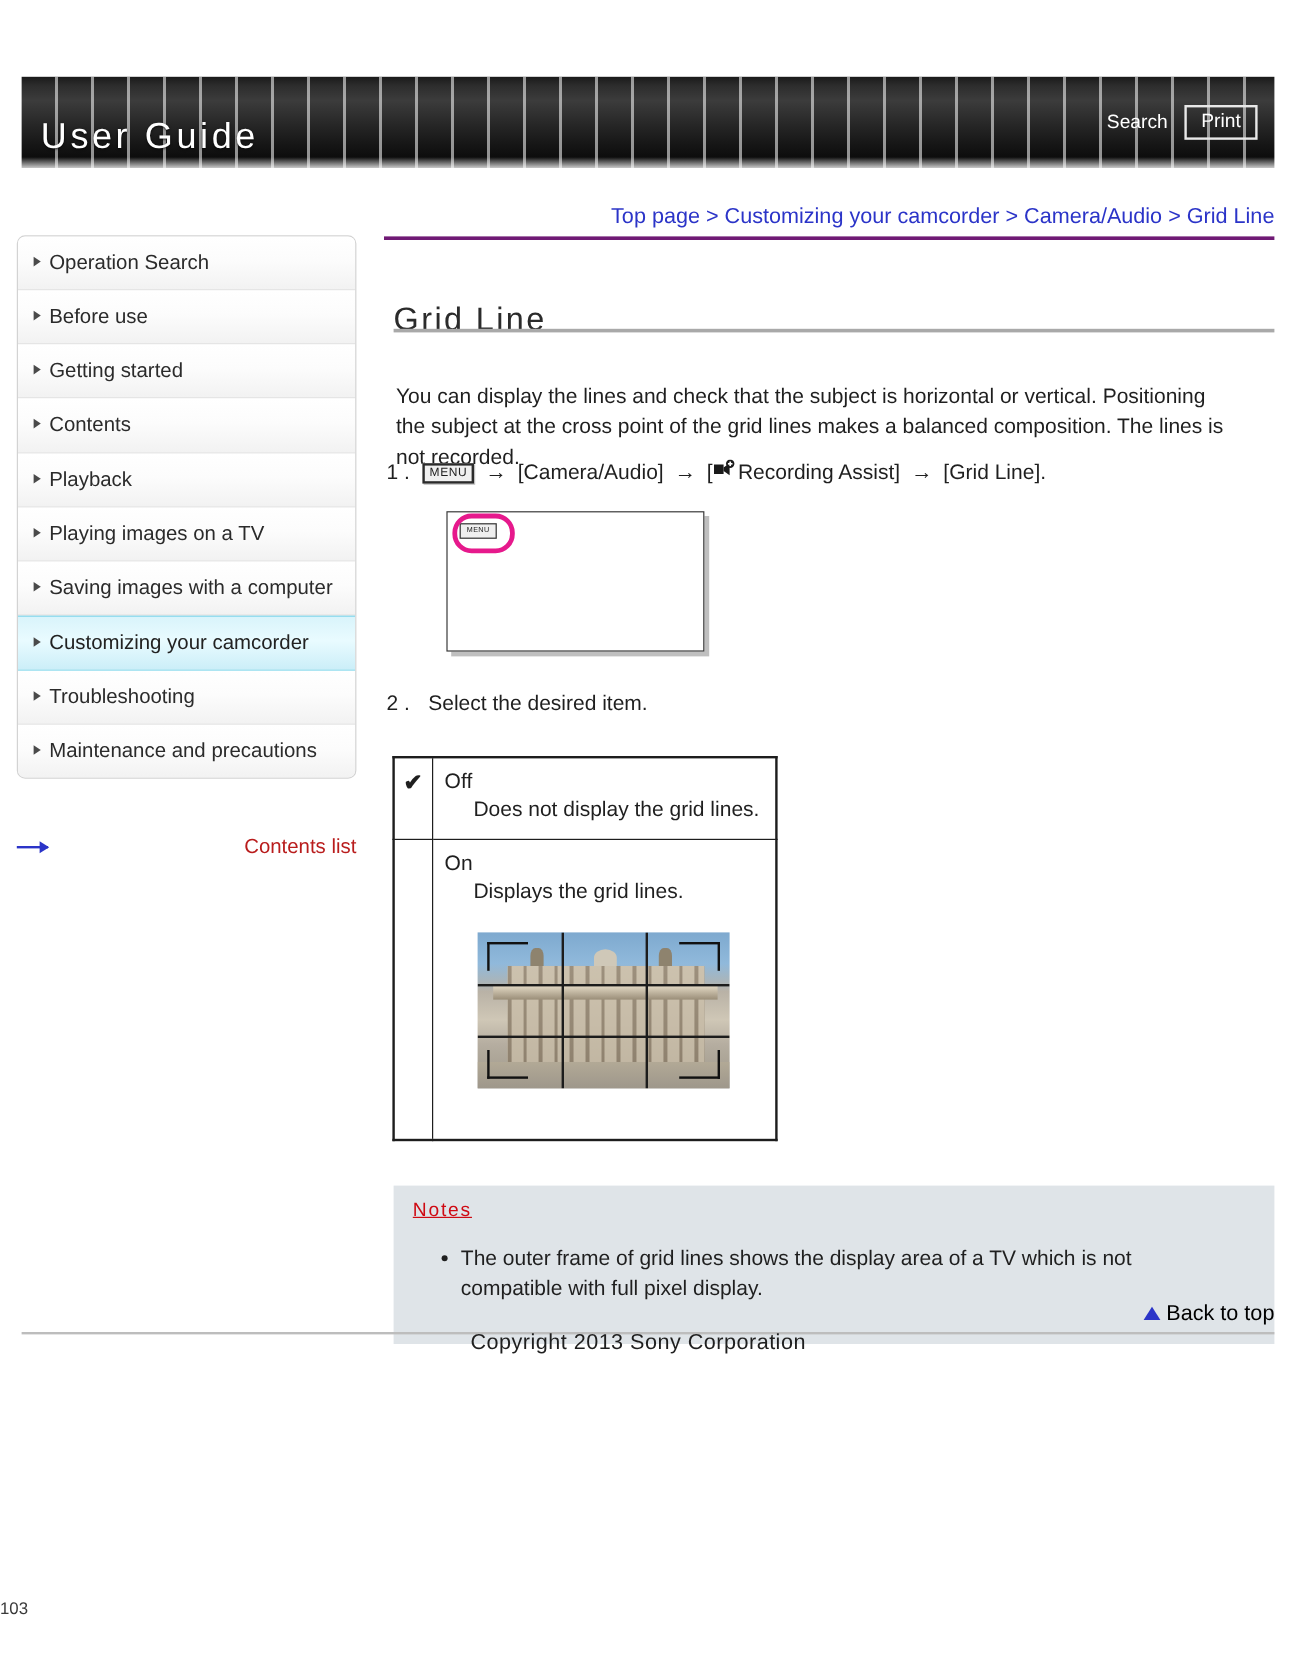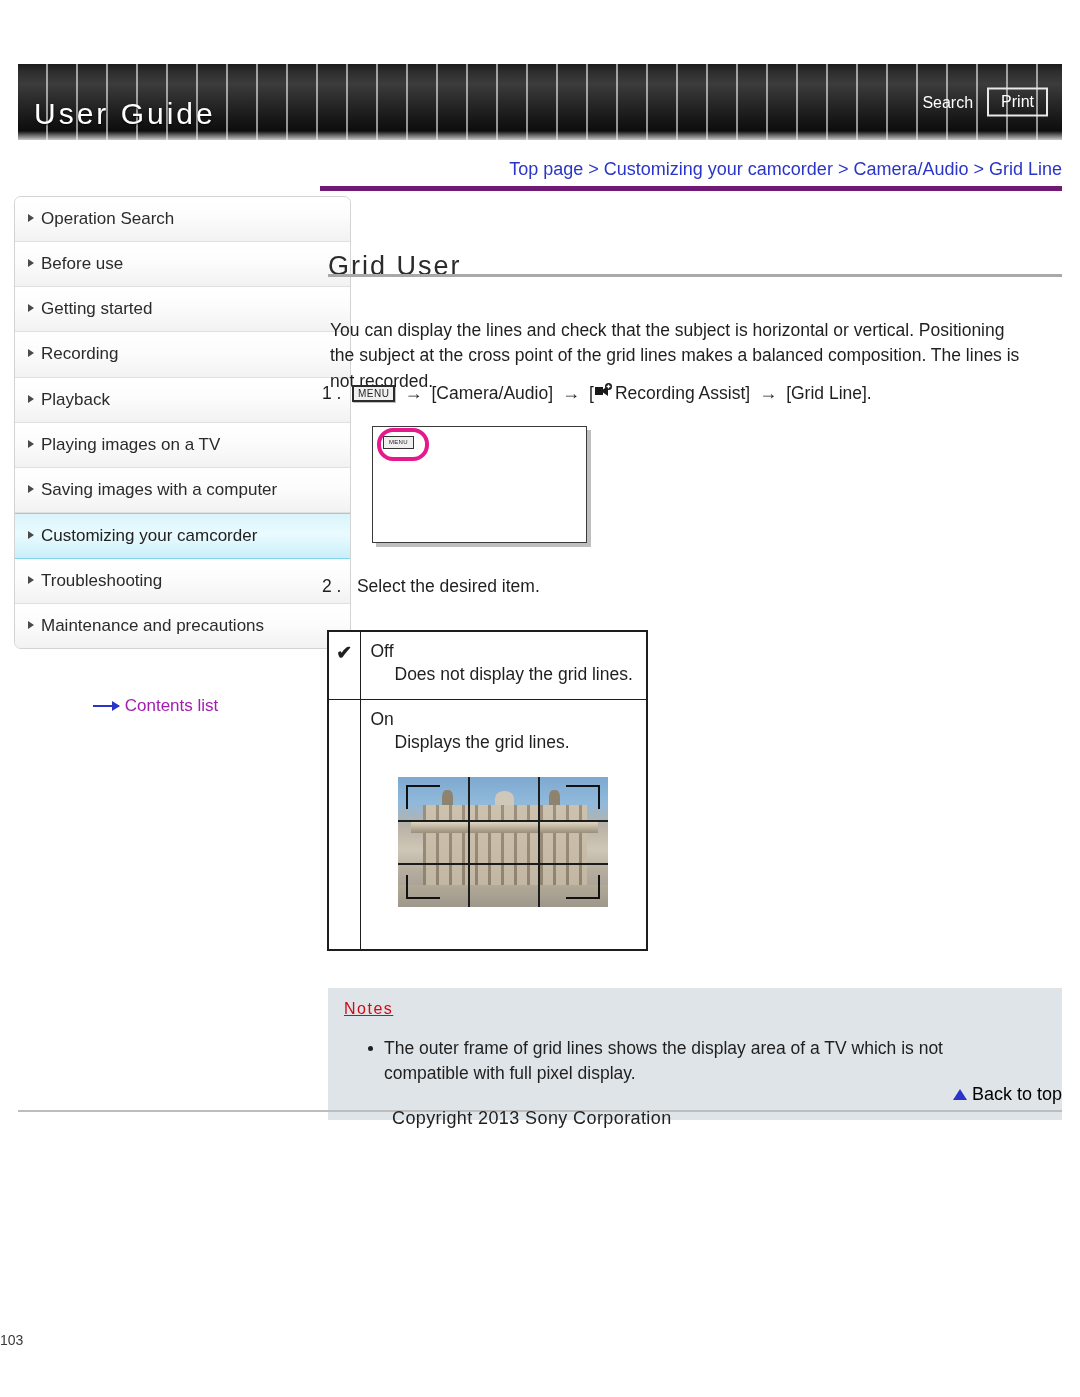--- a/index.html
+++ b/index.html
@@ -63,21 +63,21 @@
     padding: 3px 12px 4px;
     background: transparent;
     cursor: pointer;
     font-family: "Liberation Sans", sans-serif;
   }
 
   
   #sidebar {
     position: absolute;
     left: 14px; top: 196px;
-    width: 337px;
+    width: 283px;
     border: 1px solid #d3d3d3;
     border-radius: 7px;
     background: #fbfbfb;
     overflow: hidden;
   }
   .nav-item {
     position: relative;
     padding: 10px 12px 10px 26px;
     font-size: 17px;
     line-height: 1.42;
@@ -100,48 +100,48 @@
     border-top: 1px solid #7fd6ec;
     border-bottom: 1px solid #7fd6ec;
     color: #222;
   }
   #contents-list-link {
     position: absolute;
     left: 14px; top: 696px;
     width: 283px;
     text-align: right;
     font-size: 17px;
-    color: #a21caf;
+    color: #b91c1c;
     cursor: pointer;
-    display: flex; align-items: center; justify-content: center; gap: 6px;
+    display: flex; align-items: center; justify-content: space-between; gap: 6px;
   }
   #contents-list-link .arrow-right {
     display: inline-block;
     position: relative;
     width: 26px; height: 2px;
     background: #2b34c8;
   }
   #contents-list-link .arrow-right::after {
     content: "";
     position: absolute; right: -1px; top: -4px;
     width: 0; height: 0;
     border-left: 8px solid #2b34c8;
     border-top: 5px solid transparent;
     border-bottom: 5px solid transparent;
   }
 
   
   #breadcrumb {
     position: absolute;
-    left: 320px; top: 159px;
+    left: 320px; top: 170px;
     width: 742px;
     text-align: right;
     font-size: 18px;
     color: #2b34c8;
-    border-bottom: 5px solid #701a75;
+    border-bottom: 3px solid #701a75;
     padding-bottom: 6px;
     cursor: pointer;
   }
   #page-title {
     position: absolute;
     left: 328px; top: 233px;
     font-size: 27px;
     letter-spacing: 2px;
     color: #2b2b2b;
     font-weight: 400;
@@ -391,21 +391,21 @@
   <div class="nav-item">
     <span class="bullet"></span>
     <span>Before use</span>
   </div>
   <div class="nav-item">
     <span class="bullet"></span>
     <span>Getting started</span>
   </div>
   <div class="nav-item">
     <span class="bullet"></span>
-    <span>Recording</span>
+    <span>Contents</span>
   </div>
   <div class="nav-item">
     <span class="bullet"></span>
     <span>Playback</span>
   </div>
   <div class="nav-item">
     <span class="bullet"></span>
     <span>Playing images on a TV</span>
   </div>
   <div class="nav-item">
@@ -426,21 +426,21 @@
   </div>
 </nav>
 
 <div id="contents-list-link">
   <span class="arrow-right"></span>
   <span>Contents list</span>
 </div>
 
 <div id="breadcrumb">Top page &gt; Customizing your camcorder &gt; Camera/Audio &gt; Grid Line</div>
 
-<h1 id="page-title">Grid User</h1>
+<h1 id="page-title">Grid Line</h1>
 <div id="title-rule"></div>
 
 <p id="intro-paragraph">You can display the lines and check that the subject is horizontal or vertical. Positioning the subject at the cross point of the grid lines makes a balanced composition. The lines is not recorded.</p>
 
 <div id="step1">
   <span class="num">1 .</span>
   <span class="menu-chip">MENU</span>
   <span class="arrow-glyph">→</span>
   <span>[Camera/Audio]</span>
   <span class="arrow-glyph">→</span>

